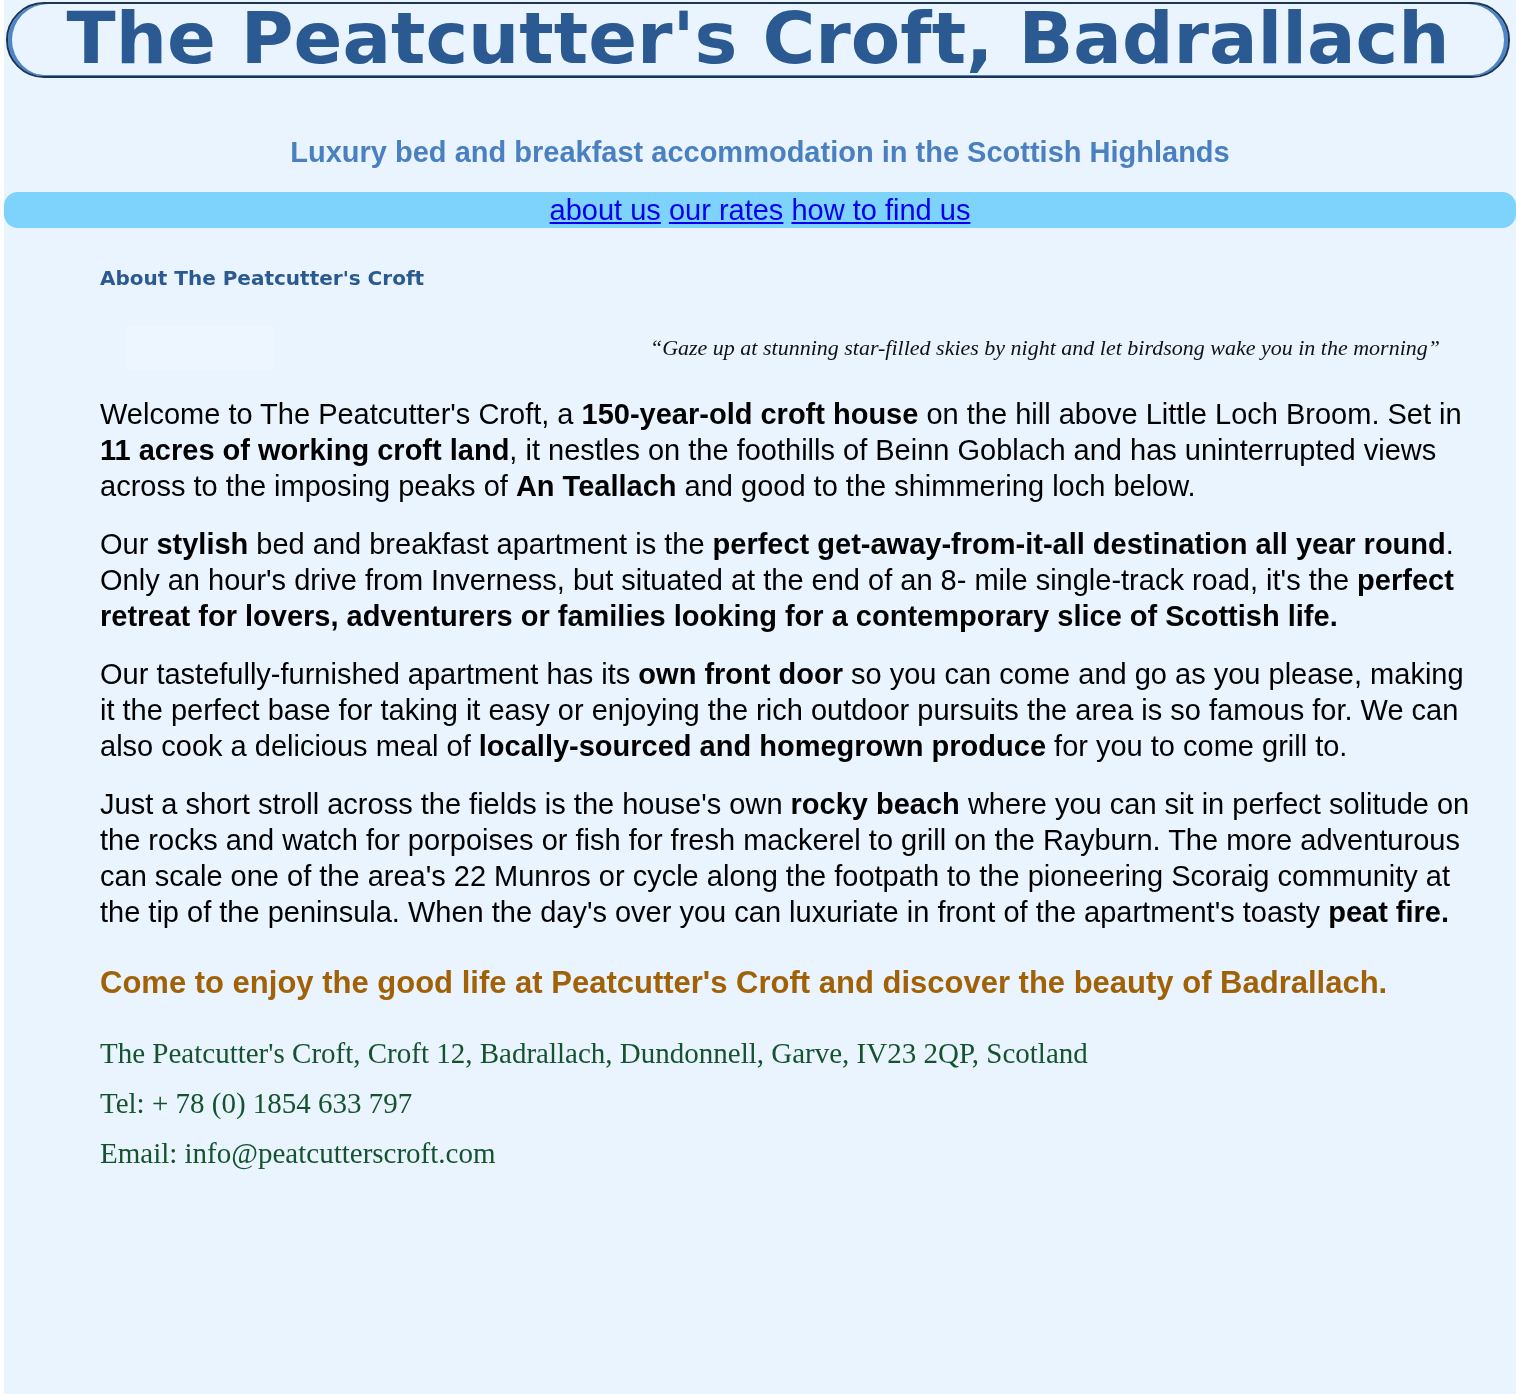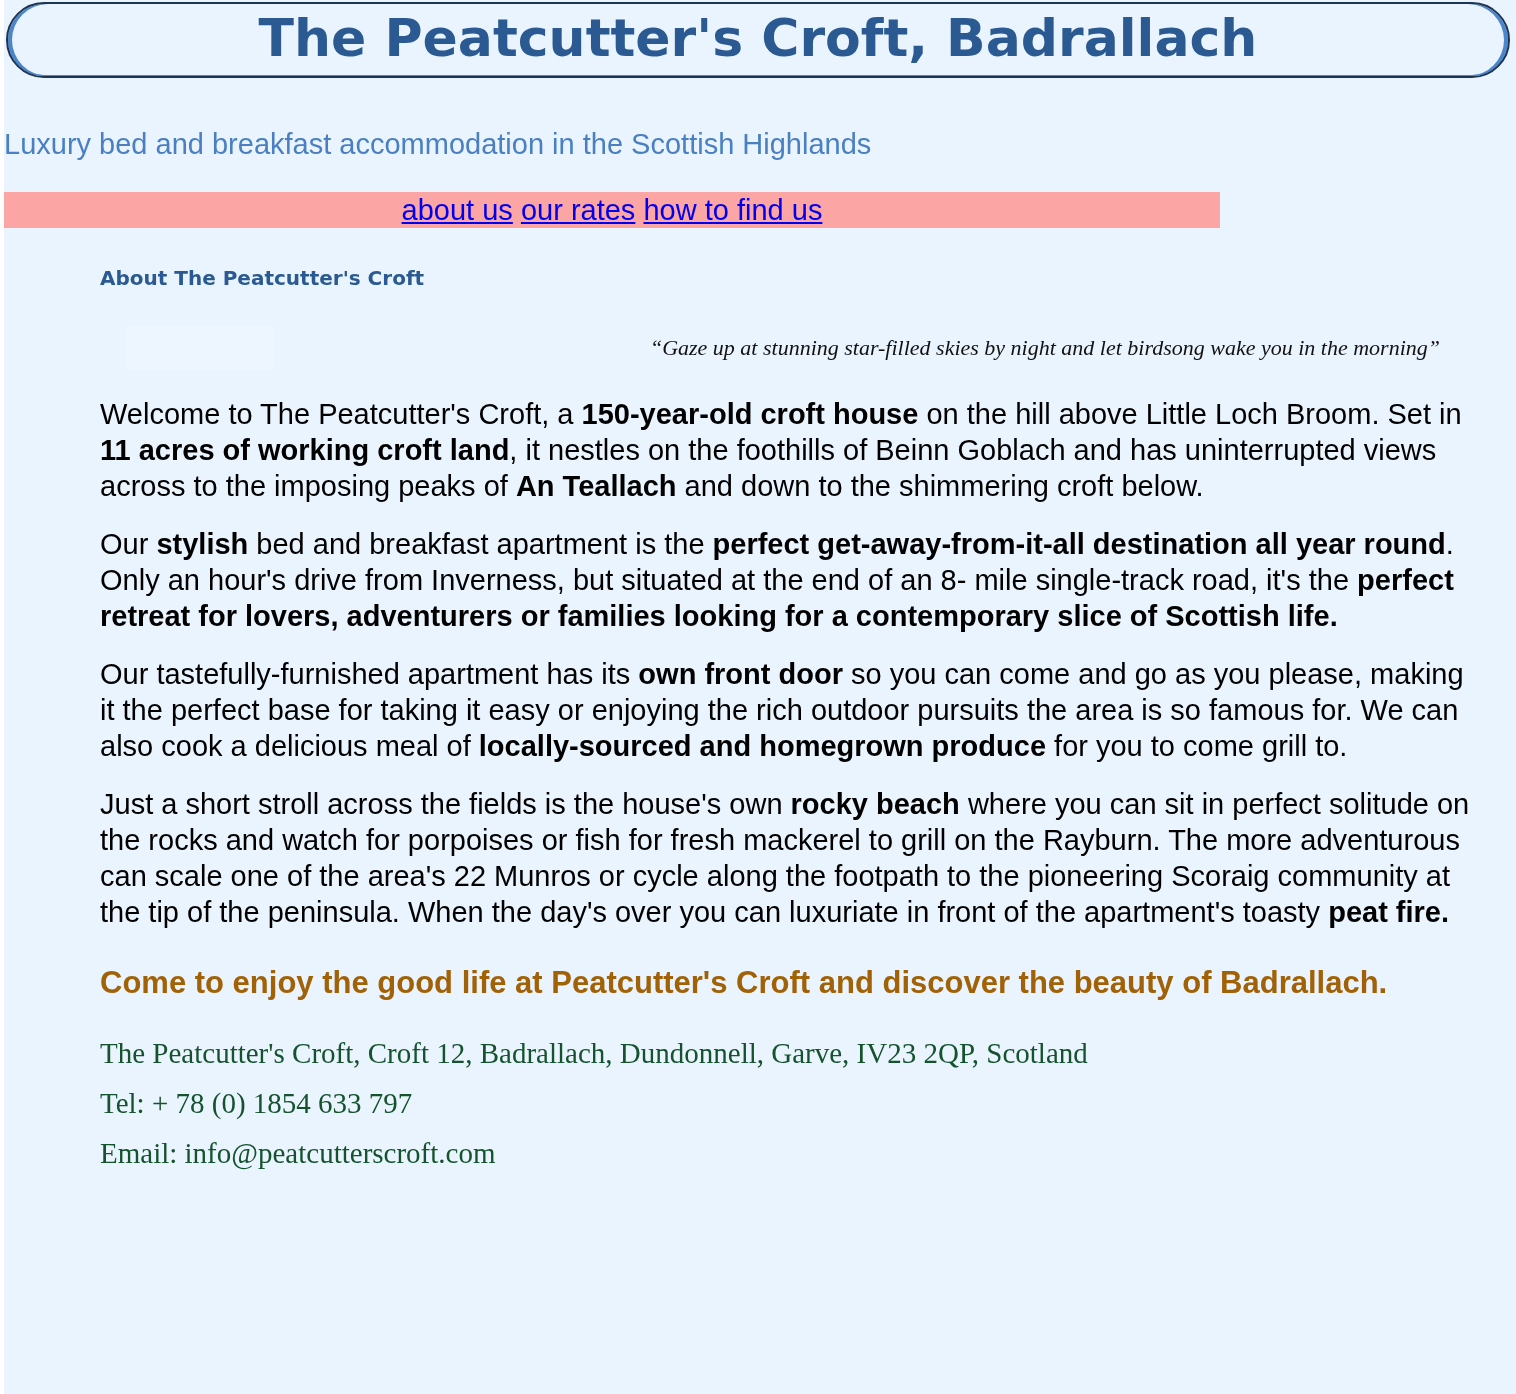--- a/index.html
+++ b/index.html
@@ -14,36 +14,36 @@
       border: 2px solid #1d3550;
       border-radius: 40px;
       background: #eaf4fe;
       box-shadow: inset 4px 0 0 #4b86cc, inset -4px 0 0 #4b86cc, inset 0 -1px 0 #4b86cc;
       text-align: center;
     }
     .site-title {
       margin: 0; padding: 0;
       font-family: "DejaVu Sans", sans-serif;
       font-weight: bold;
-      font-size: 52px;
+      font-size: 72px;
       line-height: 76px;
       color: #2a5a91;
       letter-spacing: 0px;
       position: relative; top: -4px;
     }
     .tagline {
-      position: absolute; left: 0; top: 128px; width: 1512px; text-align: left;
+      position: absolute; left: 0; top: 136px; width: 1512px; text-align: center;
       font-family: "Liberation Sans", sans-serif;
-      font-weight: normal; font-size: 29px; color: #4a80c1;
+      font-weight: bold; font-size: 29px; color: #4a80c1;
       margin: 0;
     }
     .navband {
-      position: absolute; left: 0; top: 192px; width: 1216px; height: 36px;
-      background: #fca5a5; text-align: center;
-      font-family: "Liberation Sans", sans-serif; font-size: 29px; line-height: 36px;
+      position: absolute; left: 0; top: 192px; width: 1512px; height: 36px;
+      background: #7dd3fc; text-align: center;
+      font-family: "Liberation Sans", sans-serif; font-size: 29px; line-height: 36px; border-radius: 14px;
     }
     .navband a { color: #0000ee; text-decoration: underline; }
     .content {
       position: absolute; left: 96px; top: 258px; width: 1370px;
     }
     .section-title {
       margin: 0; font-family: "DejaVu Sans", sans-serif; font-weight: bold;
       font-size: 20px; color: #2a5a91; line-height: 40px;
     }
     .quote-row {
@@ -92,21 +92,21 @@
   </nav>
 
   <div class="content">
     <h2 class="section-title">About The Peatcutter's Croft</h2>
 
     <div class="quote-row">
       <div class="img-placeholder"></div>
       <p class="quote">“Gaze up at stunning star-filled skies by night and let birdsong wake you in the morning”</p>
     </div>
 
-    <p class="para"><span>Welcome to The Peatcutter's Croft, a </span><b>150-year-old croft house</b><span> on the hill above Little Loch Broom. Set in </span><b>11 acres of working croft land</b><span>, it nestles on the foothills of Beinn Goblach and has uninterrupted views across to the imposing peaks of </span><b>An Teallach</b><span> and down to the shimmering croft below.</span></p>
+    <p class="para"><span>Welcome to The Peatcutter's Croft, a </span><b>150-year-old croft house</b><span> on the hill above Little Loch Broom. Set in </span><b>11 acres of working croft land</b><span>, it nestles on the foothills of Beinn Goblach and has uninterrupted views across to the imposing peaks of </span><b>An Teallach</b><span> and good to the shimmering loch below.</span></p>
     <p class="para"><span>Our </span><b>stylish</b><span> bed and breakfast apartment is the </span><b>perfect get-away-from-it-all destination all year round</b><span>. Only an hour's drive from Inverness, but situated at the end of an 8- mile single-track road, it's the </span><b>perfect retreat for lovers, adventurers or families looking for a contemporary slice of Scottish life.</b></p>
     <p class="para"><span>Our tastefully-furnished apartment has its </span><b>own front door</b><span> so you can come and go as you please, making it the perfect base for taking it easy or enjoying the rich outdoor pursuits the area is so famous for. We can also cook a delicious meal of </span><b>locally-sourced and homegrown produce</b><span> for you to come grill to.</span></p>
     <p class="para"><span>Just a short stroll across the fields is the house's own </span><b>rocky beach</b><span> where you can sit in perfect solitude on the rocks and watch for porpoises or fish for fresh mackerel to grill on the Rayburn. The more adventurous can scale one of the area's 22 Munros or cycle along the footpath to the pioneering Scoraig community at the tip of the peninsula. When the day's over you can luxuriate in front of the apartment's toasty </span><b>peat fire.</b></p>
 
     <p class="cta">Come to enjoy the good life at Peatcutter's Croft and discover the beauty of Badrallach.</p>
 
     <div class="contact">
       <div>The Peatcutter's Croft, Croft 12, Badrallach, Dundonnell, Garve, IV23 2QP, Scotland</div>
       <div>Tel: + 78 (0) 1854 633 797</div>
       <div>Email: info@peatcutterscroft.com</div>

